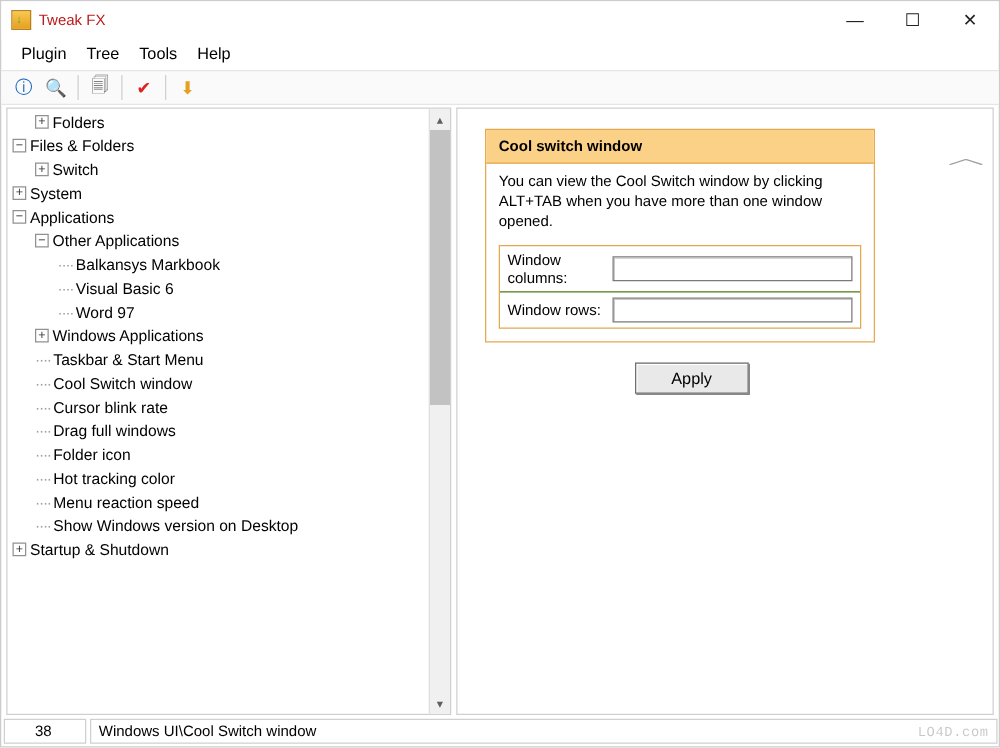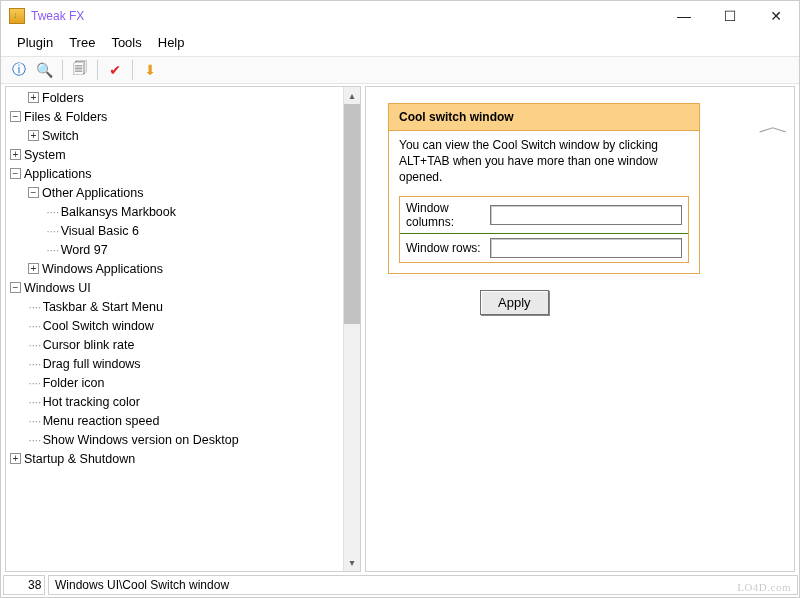--- a/index.html
+++ b/index.html
@@ -27,21 +27,21 @@
   margin-right: 6px;
   position: relative;
 }
 .titlebar .app-icon::after {
   content: "↓";
   position: absolute;
   font-size: 9px;
   color: #5a3;
   top: 1px; left: 3px;
 }
-.titlebar .title { font-size: 12px; color: #8b5cf6; }
+.titlebar .title { font-size: 12px; color: #b91c1c; }
 .win-controls {
   margin-left: auto;
   display: flex;
 }
 .win-controls .wc {
   width: 46px; height: 30px;
   display: flex; align-items: center; justify-content: center;
   font-size: 14px; color: #222;
 }
 .menubar {
@@ -175,50 +175,50 @@
 }
 .up-arrow {
   position: absolute;
   right: 10px; top: 26px;
   font-size: 20px;
   color: #a0a0a0;
   transform: scaleX(1.6);
 }
 .apply-btn {
   margin-top: 16px;
-  margin-left: 92px;
-  padding: 4px 17px;
+  margin-left: 120px;
+  padding: 4px 28px;
   font-family: Verdana, Tahoma, sans-serif;
   font-size: 13px;
   background: #e9e9e9;
   border: 1px solid #6f6f6f;
   box-shadow: 1px 1px 0 #888, inset 1px 1px 0 #fff;
   cursor: pointer;
 }
 .statusbar {
   height: 22px;
   display: flex;
   align-items: stretch;
   font-size: 12px;
 }
 .statusbar .cell {
   border: 1px solid #d0d0d0;
   margin: 1px 1px 1px 2px;
   padding: 2px 6px;
   display: flex; align-items: center;
 }
-.statusbar .cell.small { width: 42px; padding-left: 24px; }
+.statusbar .cell.small { width: 66px; padding-left: 24px; }
 .statusbar .cell.big { flex: 1; }
 .watermark {
   position: absolute;
   right: 8px; bottom: 4px;
   font-size: 11px;
   color: rgba(0,0,0,0.22);
   letter-spacing: 0.5px;
-  font-family: Liberation Serif, serif;
+  font-family: Liberation Mono, monospace;
 }
 .ficon { color:#1565c0; }
 .zicon { color:#5a5a5a; }
 .yicon { color:#e6a020; }
 </style>
 </head>
 <body>
 
 <div class="titlebar">
   <div class="app-icon"></div>
@@ -254,21 +254,20 @@
         <div class="tn ind1"><span class="exp">+</span><span>Folders</span></div>
         <div class="tn ind0"><span class="exp">−</span><span>Files &amp; Folders</span></div>
         <div class="tn ind1"><span class="exp">+</span><span>Switch</span></div>
         <div class="tn ind0"><span class="exp">+</span><span>System</span></div>
         <div class="tn ind0"><span class="exp">−</span><span>Applications</span></div>
         <div class="tn ind1"><span class="exp">−</span><span>Other Applications</span></div>
         <div class="tn ind2"><span class="dots">····</span><span>Balkansys Markbook</span></div>
         <div class="tn ind2"><span class="dots">····</span><span>Visual Basic 6</span></div>
         <div class="tn ind2"><span class="dots">····</span><span>Word 97</span></div>
         <div class="tn ind1"><span class="exp">+</span><span>Windows Applications</span></div>
-        <div class="tn ind0"><span class="exp">−</span><span>Windows UI</span></div>
         <div class="tn ind1"><span class="dots">····</span><span>Taskbar &amp; Start Menu</span></div>
         <div class="tn ind1"><span class="dots">····</span><span>Cool Switch window</span></div>
         <div class="tn ind1"><span class="dots">····</span><span>Cursor blink rate</span></div>
         <div class="tn ind1"><span class="dots">····</span><span>Drag full windows</span></div>
         <div class="tn ind1"><span class="dots">····</span><span>Folder icon</span></div>
         <div class="tn ind1"><span class="dots">····</span><span>Hot tracking color</span></div>
         <div class="tn ind1"><span class="dots">····</span><span>Menu reaction speed</span></div>
         <div class="tn ind1"><span class="dots">····</span><span>Show Windows version on Desktop</span></div>
         <div class="tn ind0"><span class="exp">+</span><span>Startup &amp; Shutdown</span></div>
       </div>

